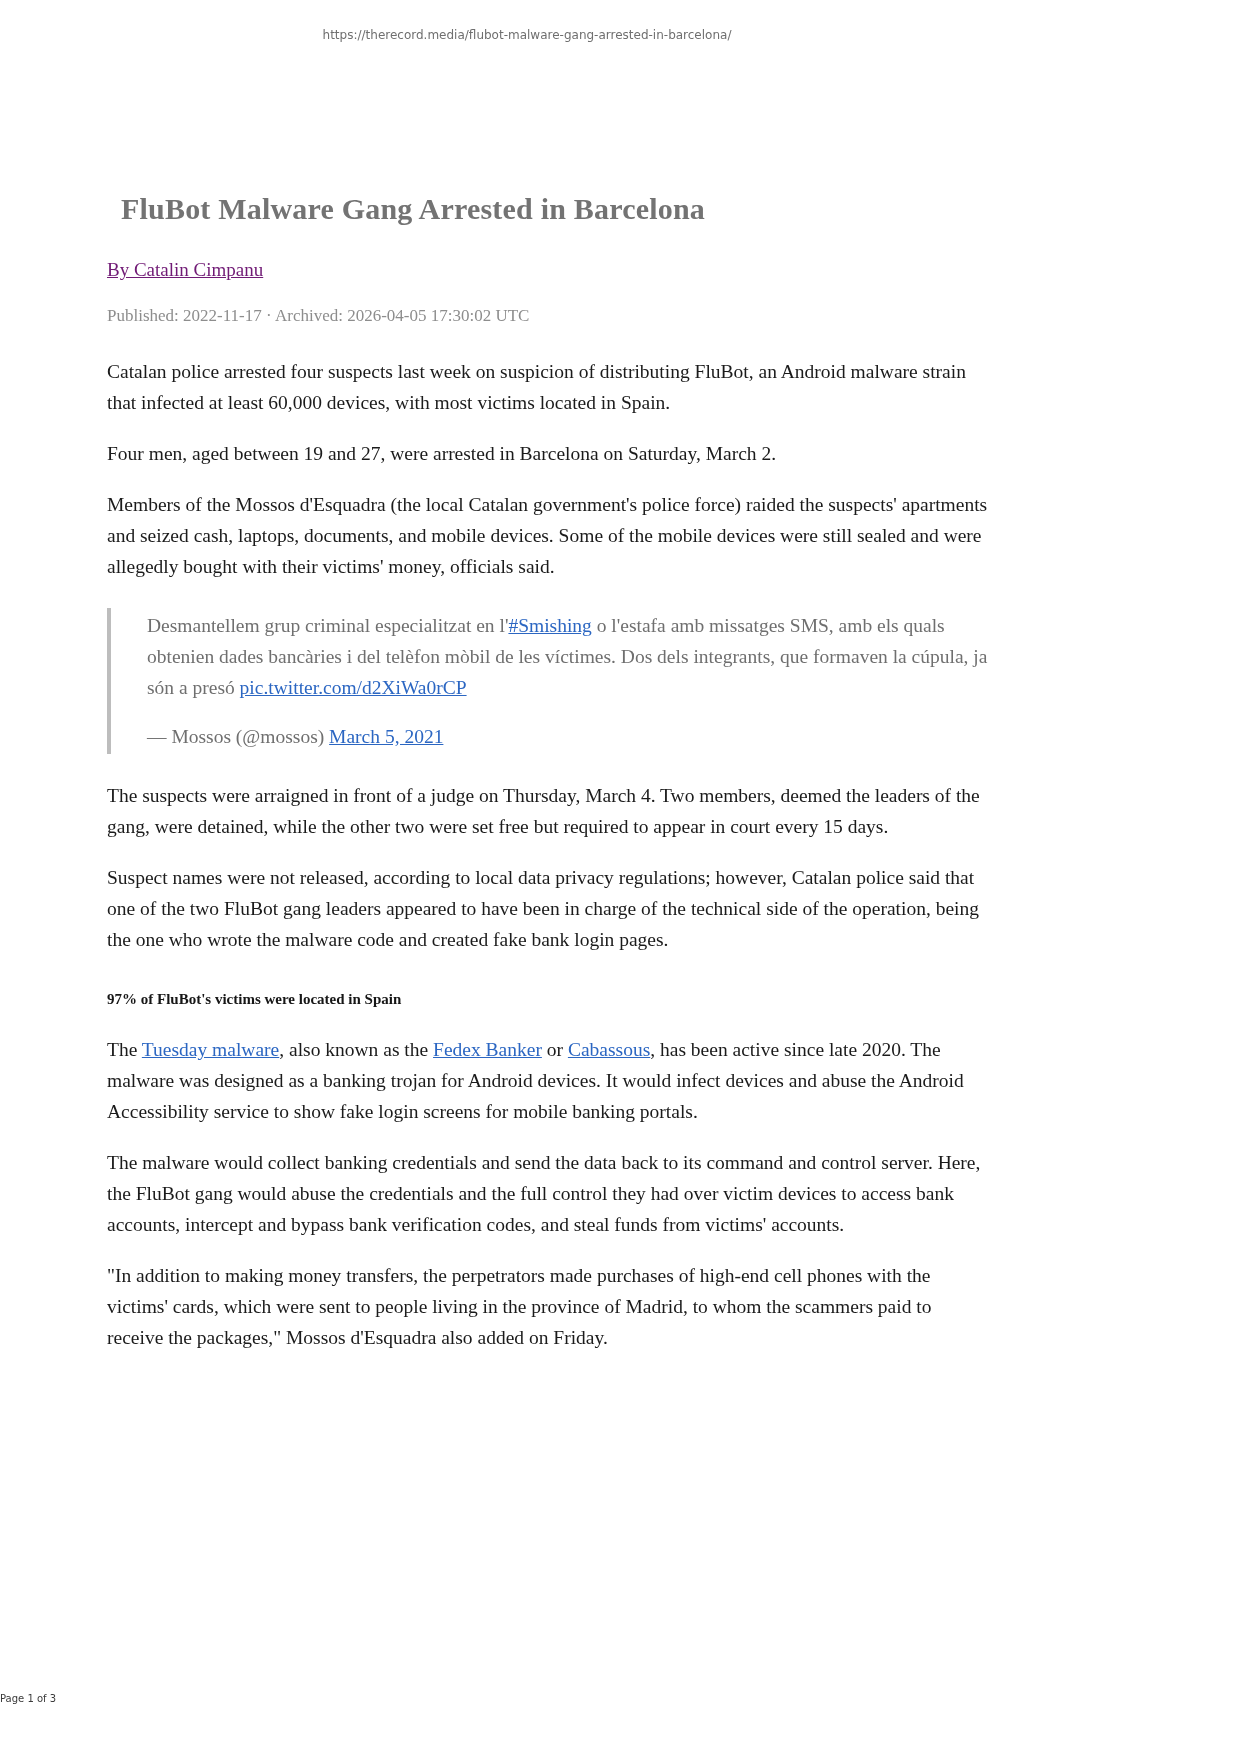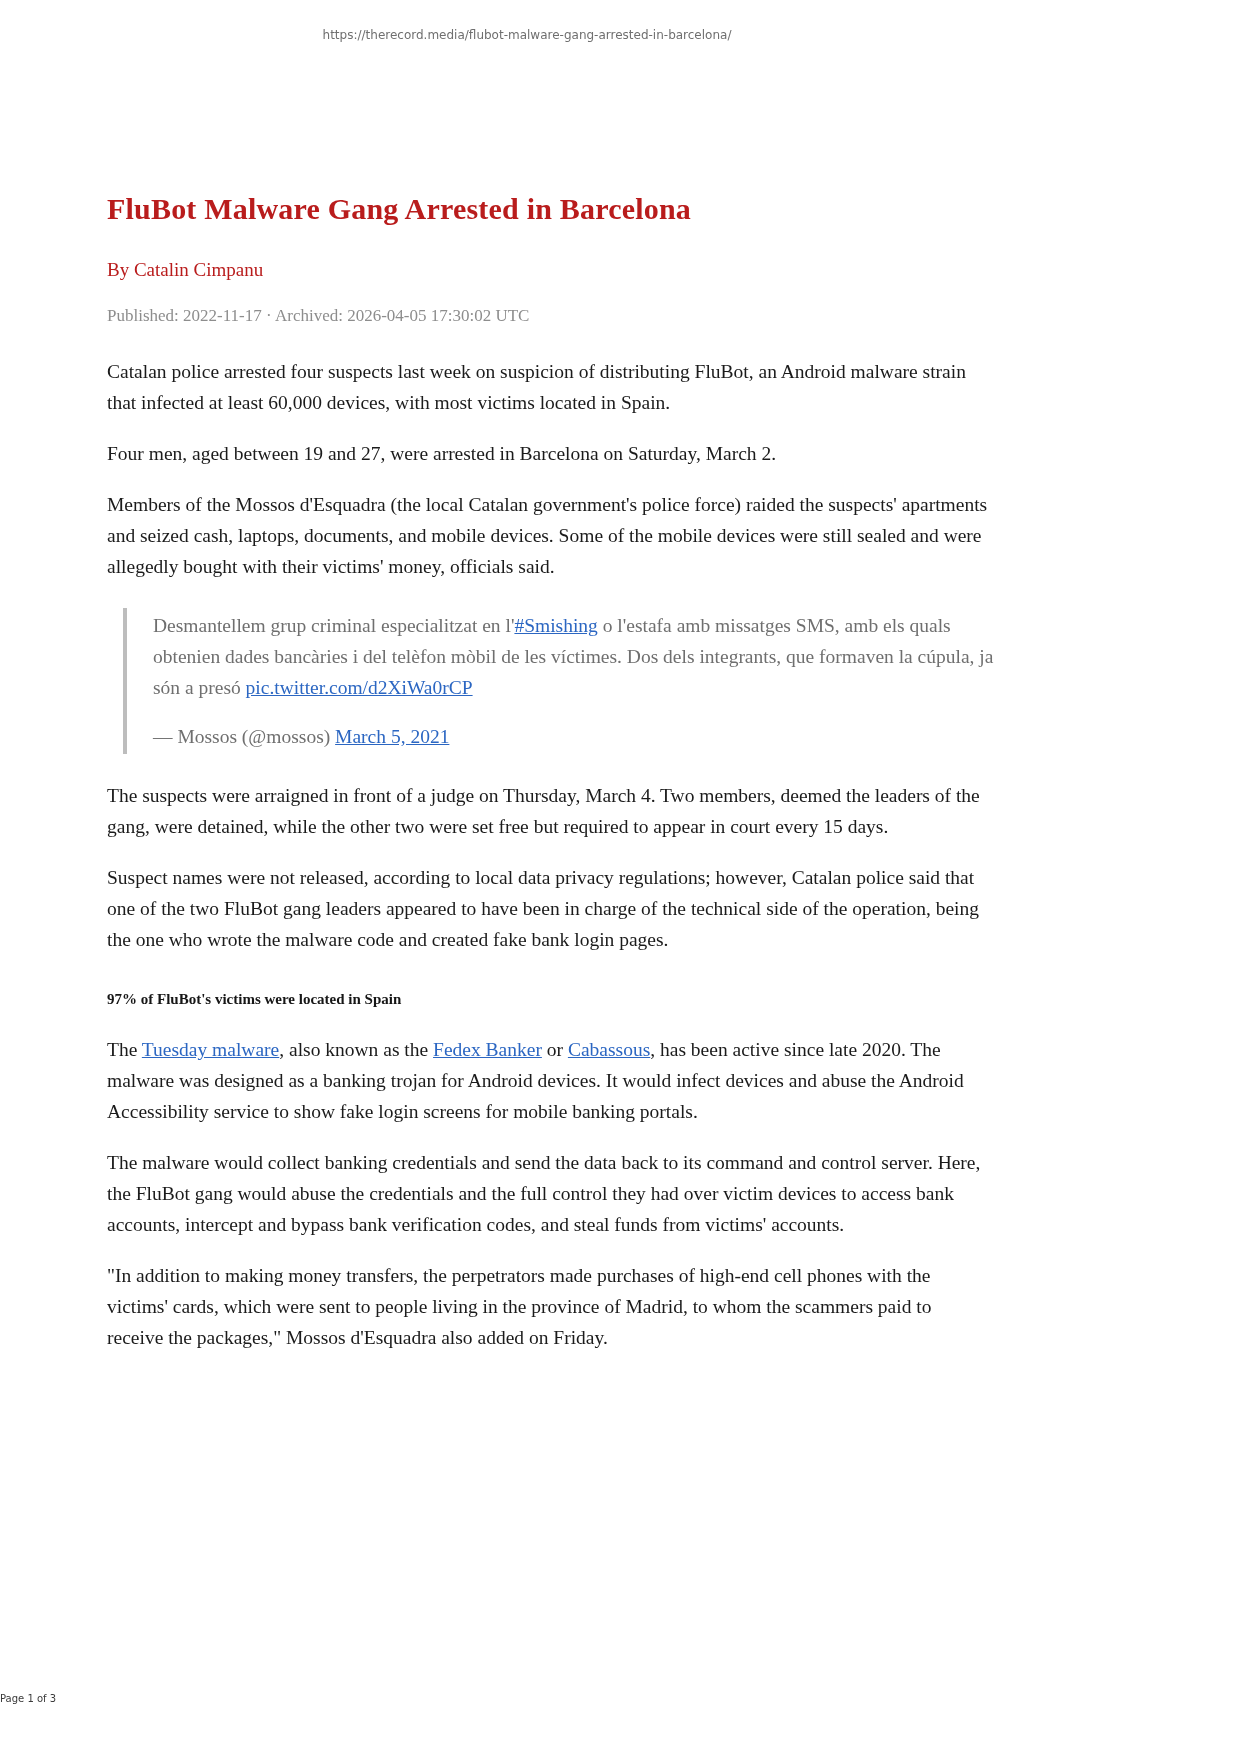--- a/index.html
+++ b/index.html
@@ -30,48 +30,49 @@
   }
   .content{
     position:absolute;
     left:107px;
     top:192px;
     width:901px;
   }
   h1.title{
     font-size:30px;
     font-weight:700;
-    margin:0 0 33px 0;
-    color:#b91c1c;
+    margin:0 0 33px 14px;
+    color:#737373;
     letter-spacing:0.2px;
   }
   .byline{
     font-size:19px;
-    color:#b91c1c;
+    color:#701a75;
     margin:0 0 25px 0;
+    text-decoration:underline;
   }
   .meta{
     font-size:17px;
     color:var(--muted);
     margin:0 0 30px 0;
   }
   .article-body p{
     font-size:19.5px;
     line-height:31px;
     margin:0 16px 20px 0;
   }
   .article-body h2{
     font-size:15px;
     font-weight:700;
     margin:36px 0 26px 0;
     color:#161616;
   }
   .article-body blockquote{
-    margin:26px 0 26px 16px;
-    padding:2px 0 2px 26px;
+    margin:26px 0 26px 0;
+    padding:2px 0 2px 36px;
     border-left:4px solid var(--blockquote_border);
     color:var(--blockquote_text);
   }
   .article-body blockquote p{
     margin:0 0 18px 0;
   }
   .article-body blockquote p:last-child{
     margin-bottom:0;
   }
   a{

